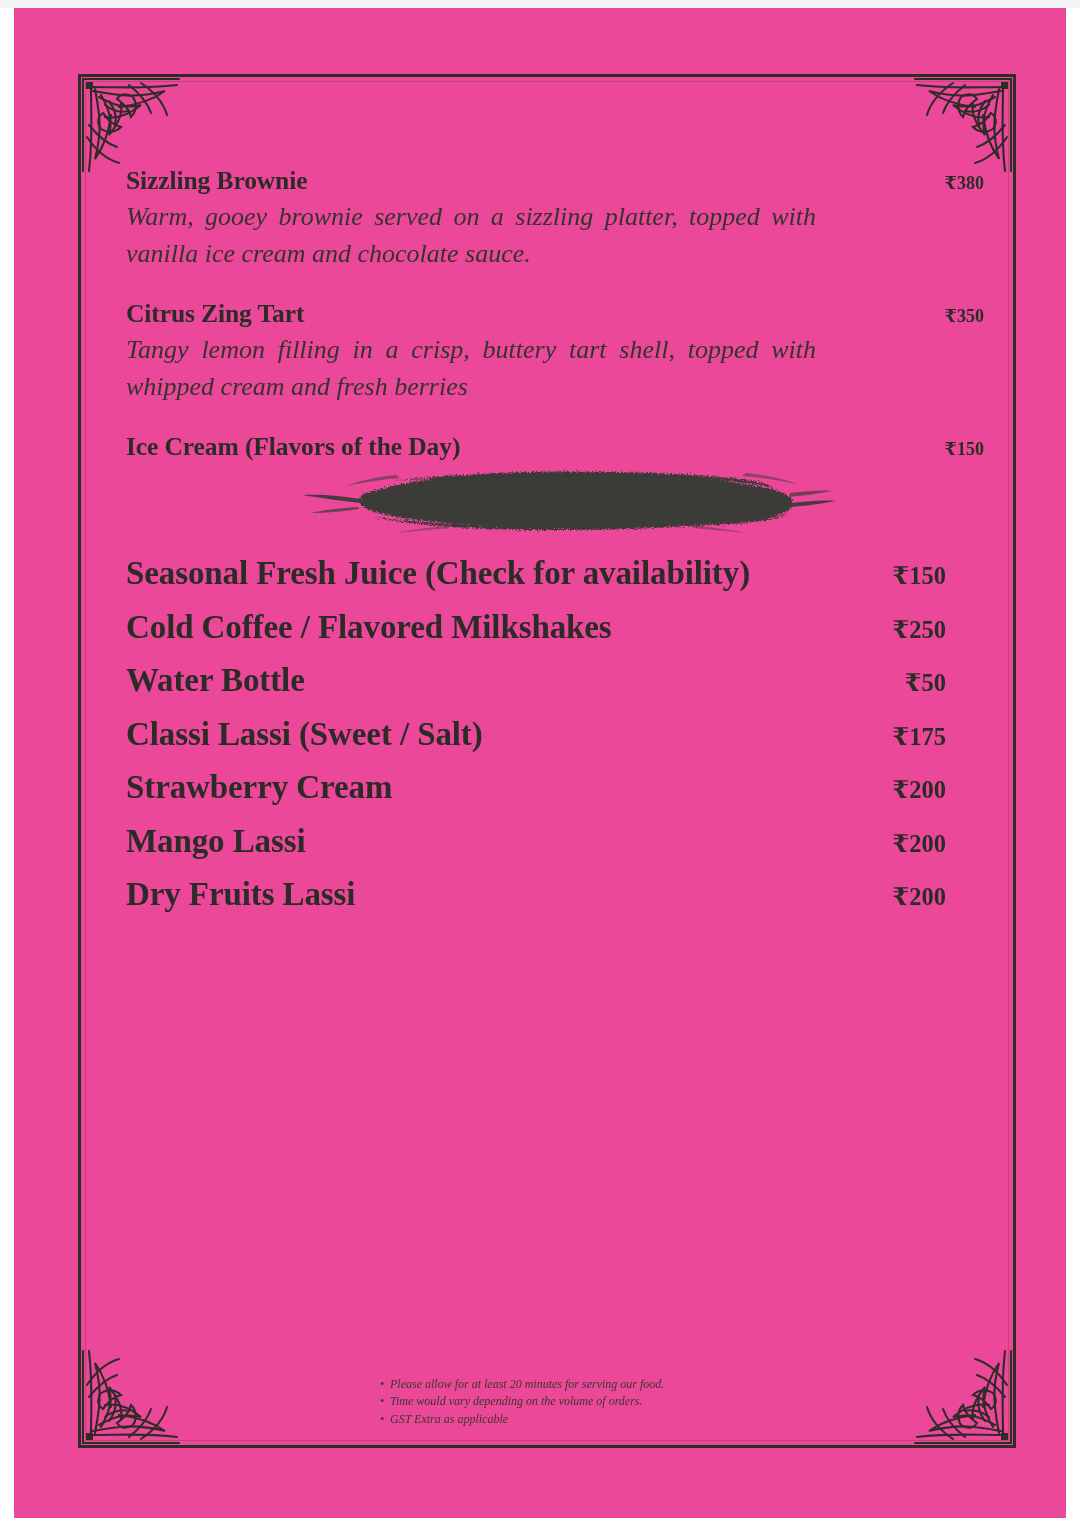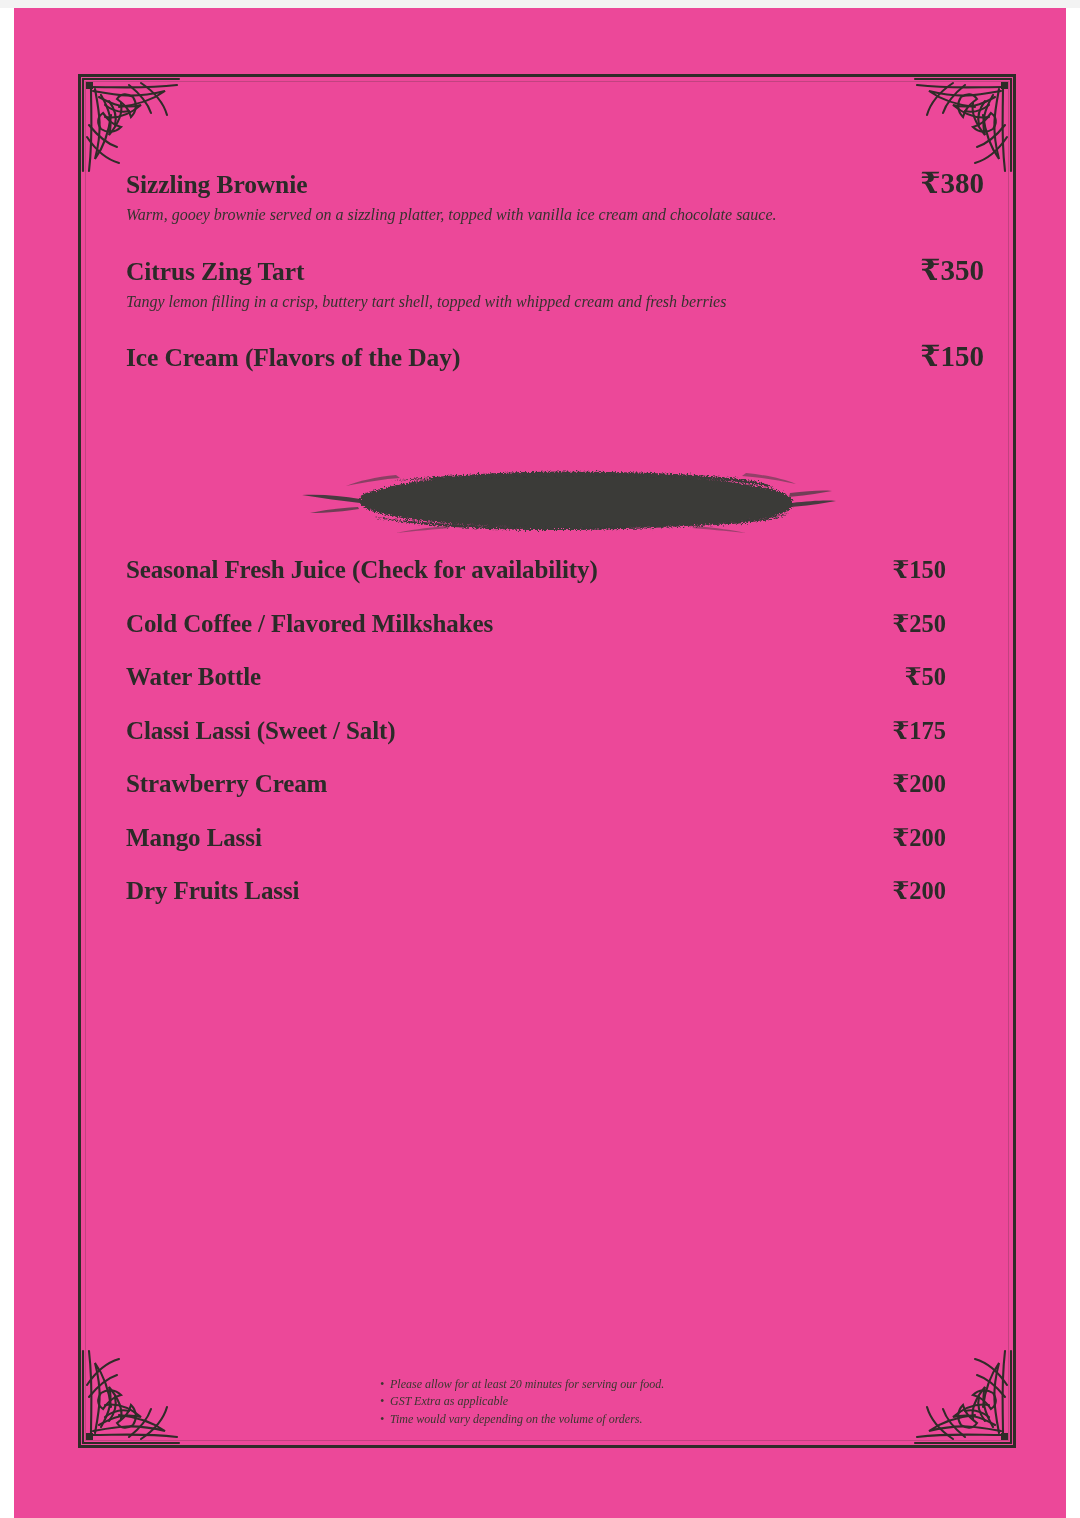--- a/index.html
+++ b/index.html
@@ -89,28 +89,28 @@
     justify-content: space-between;
   }
   .dish-name {
     font-size: 25.5px;
     font-weight: bold;
     color: #2b2b28;
     letter-spacing: -0.1px;
     line-height: 1.15;
   }
   .dish-price {
-    font-size: 29px;
+    font-size: 18px;
     font-weight: bold;
     color: #2b2b28;
     white-space: nowrap;
     padding-left: 18px;
   }
   .dish-desc {
-    font-size: 16px;
+    font-size: 26px;
     font-style: italic;
     color: #35332e;
     line-height: 1.42;
     margin-top: 4px;
     max-width: 690px;
     text-align: justify;
   }
   .dish.no-desc { margin-bottom: 0; }
 
   
@@ -152,21 +152,21 @@
     top: 547px;
     width: 820px;
   }
   .bev-row {
     display: flex;
     align-items: baseline;
     justify-content: space-between;
     height: 53.5px;
   }
   .bev-name {
-    font-size: 25px;
+    font-size: 33px;
     font-weight: bold;
     color: #2b2b28;
     letter-spacing: -0.1px;
   }
   .bev-price {
     font-size: 24.5px;
     font-weight: bold;
     color: #2b2b28;
     white-space: nowrap;
   }
@@ -386,20 +386,20 @@
       <div class="bev-name">Dry Fruits Lassi</div>
       <div class="bev-price">₹200</div>
     </div>
   </div>
 
   <div id="notes">
     <div class="note">
       <span class="dot">•</span><span>Please allow for at least 20 minutes for serving our food.</span>
     </div>
     <div class="note">
+      <span class="dot">•</span><span>Time would vary depending on the volume of orders.</span>
+    </div>
+    <div class="note">
       <span class="dot">•</span><span>GST Extra as applicable</span>
     </div>
-    <div class="note">
-      <span class="dot">•</span><span>Time would vary depending on the volume of orders.</span>
-    </div>
   </div>
 
 </div>
 
 </body></html>

